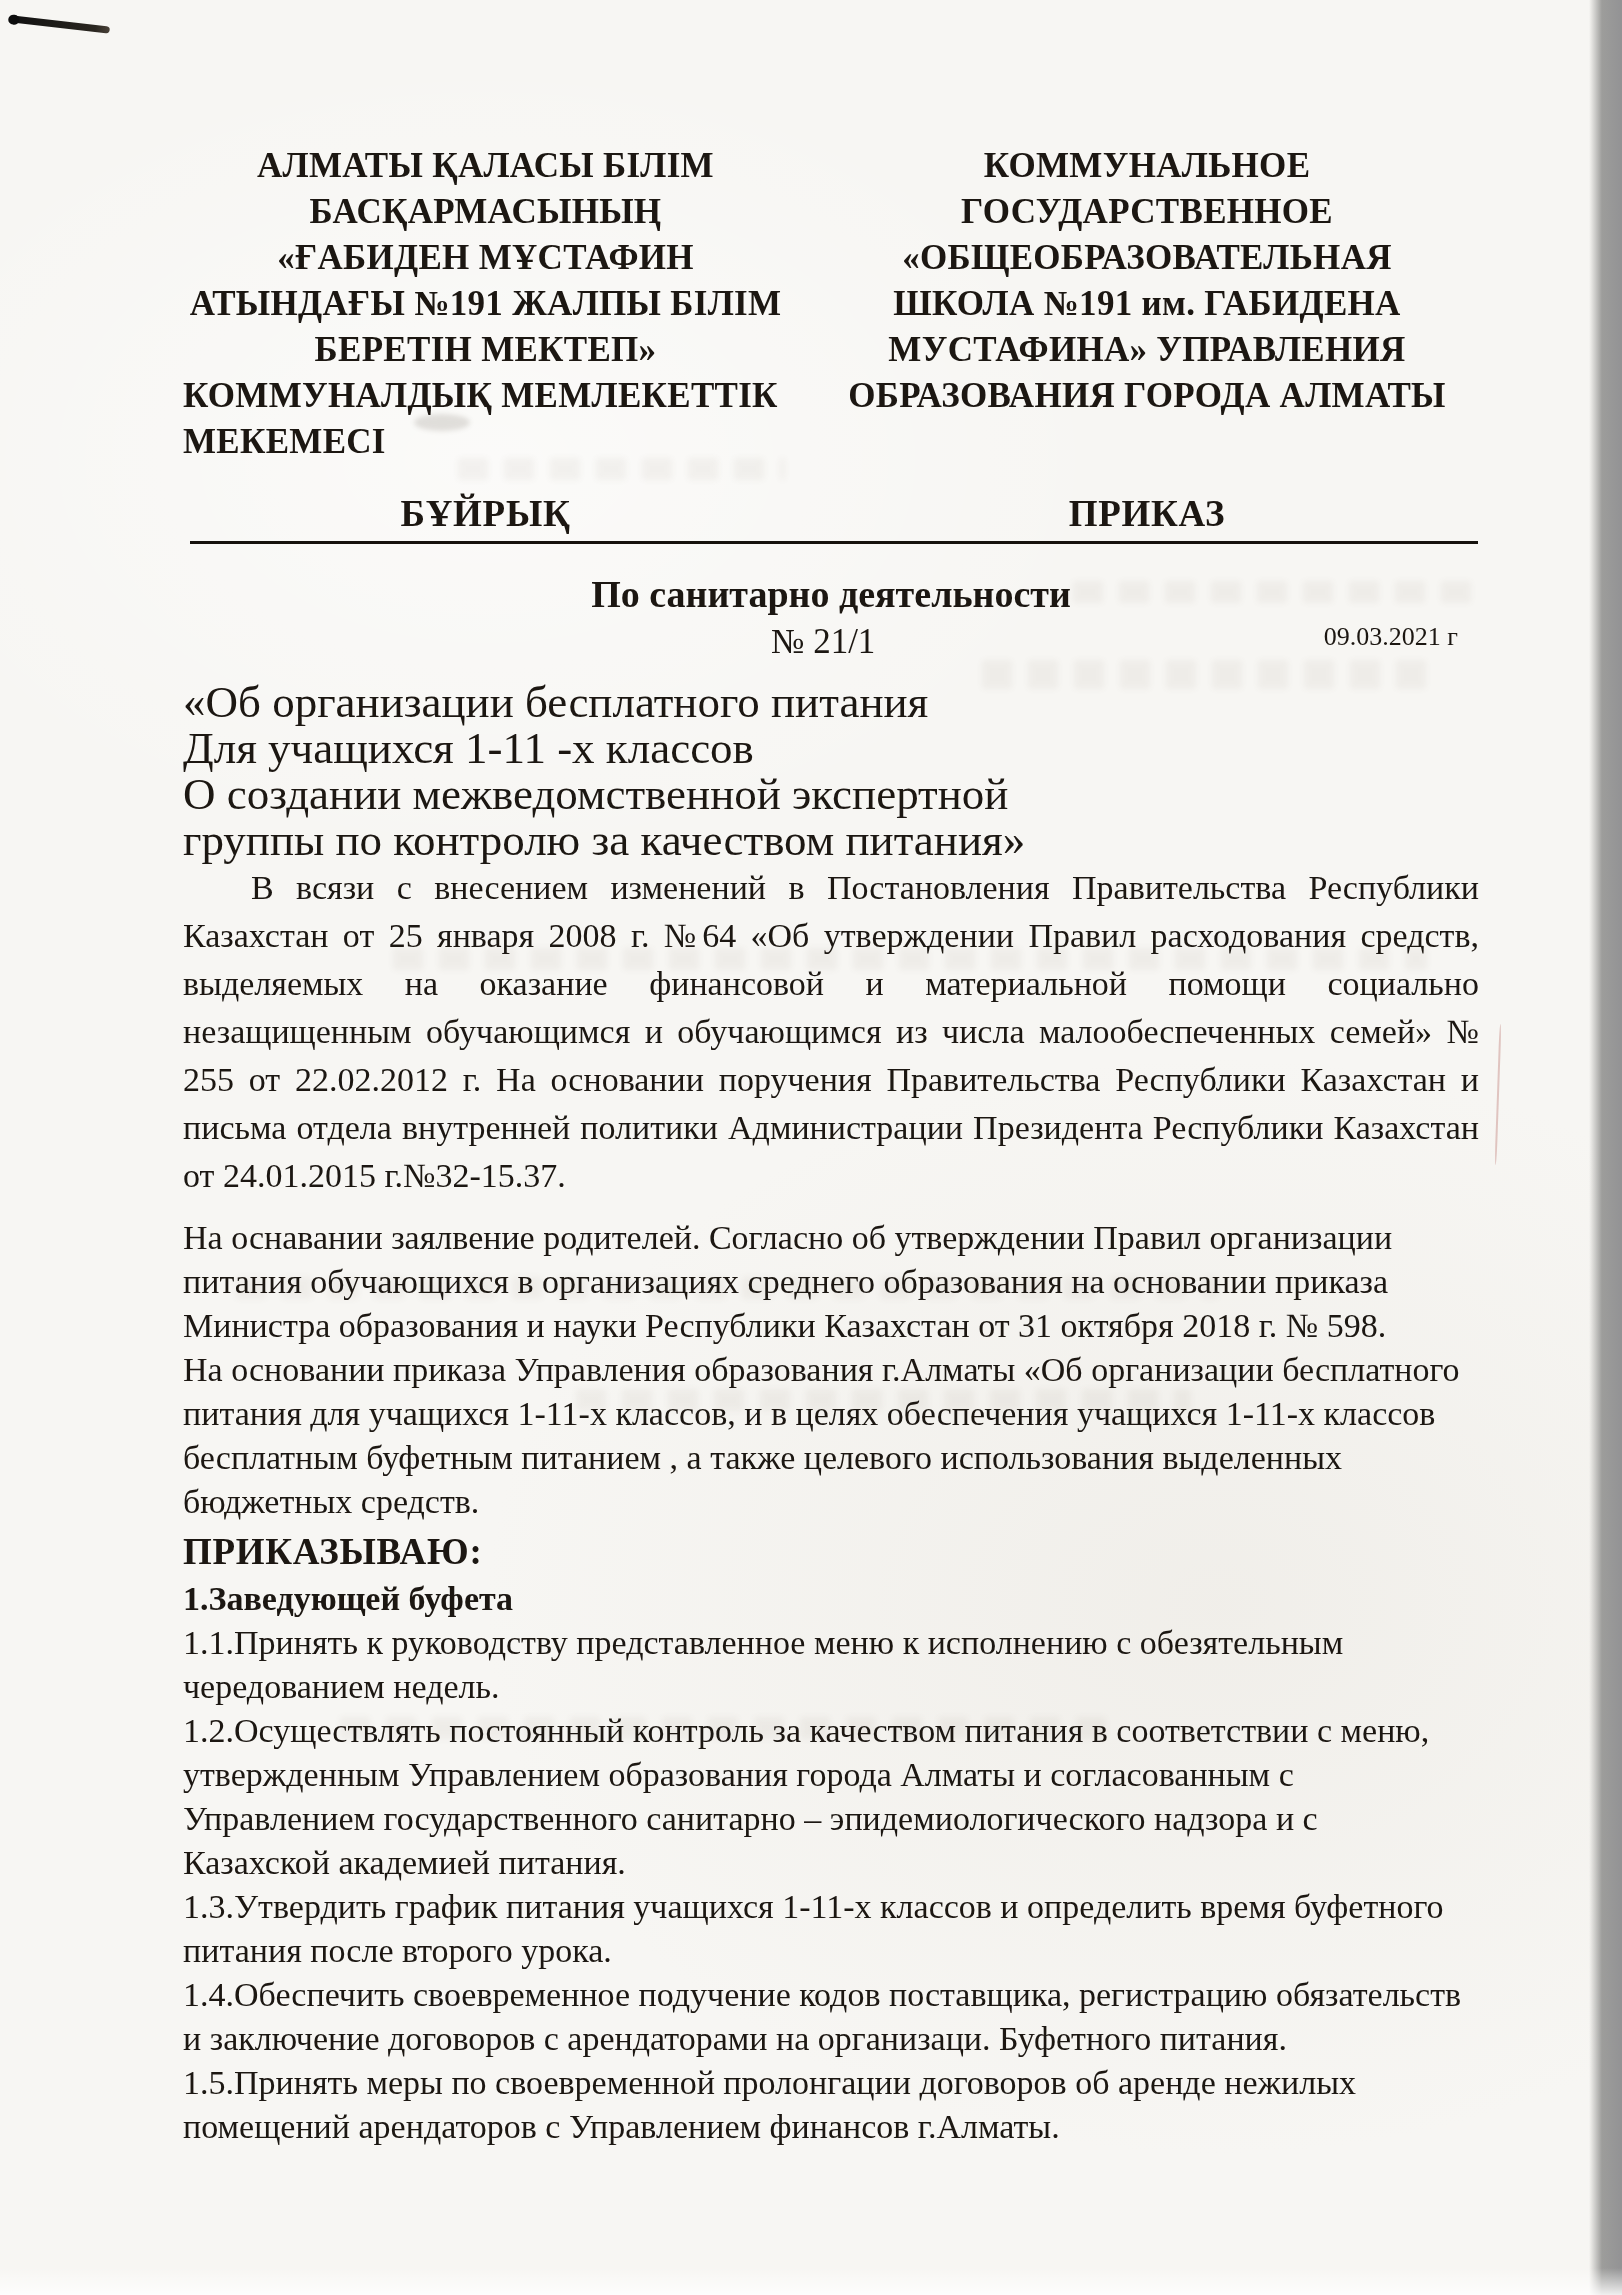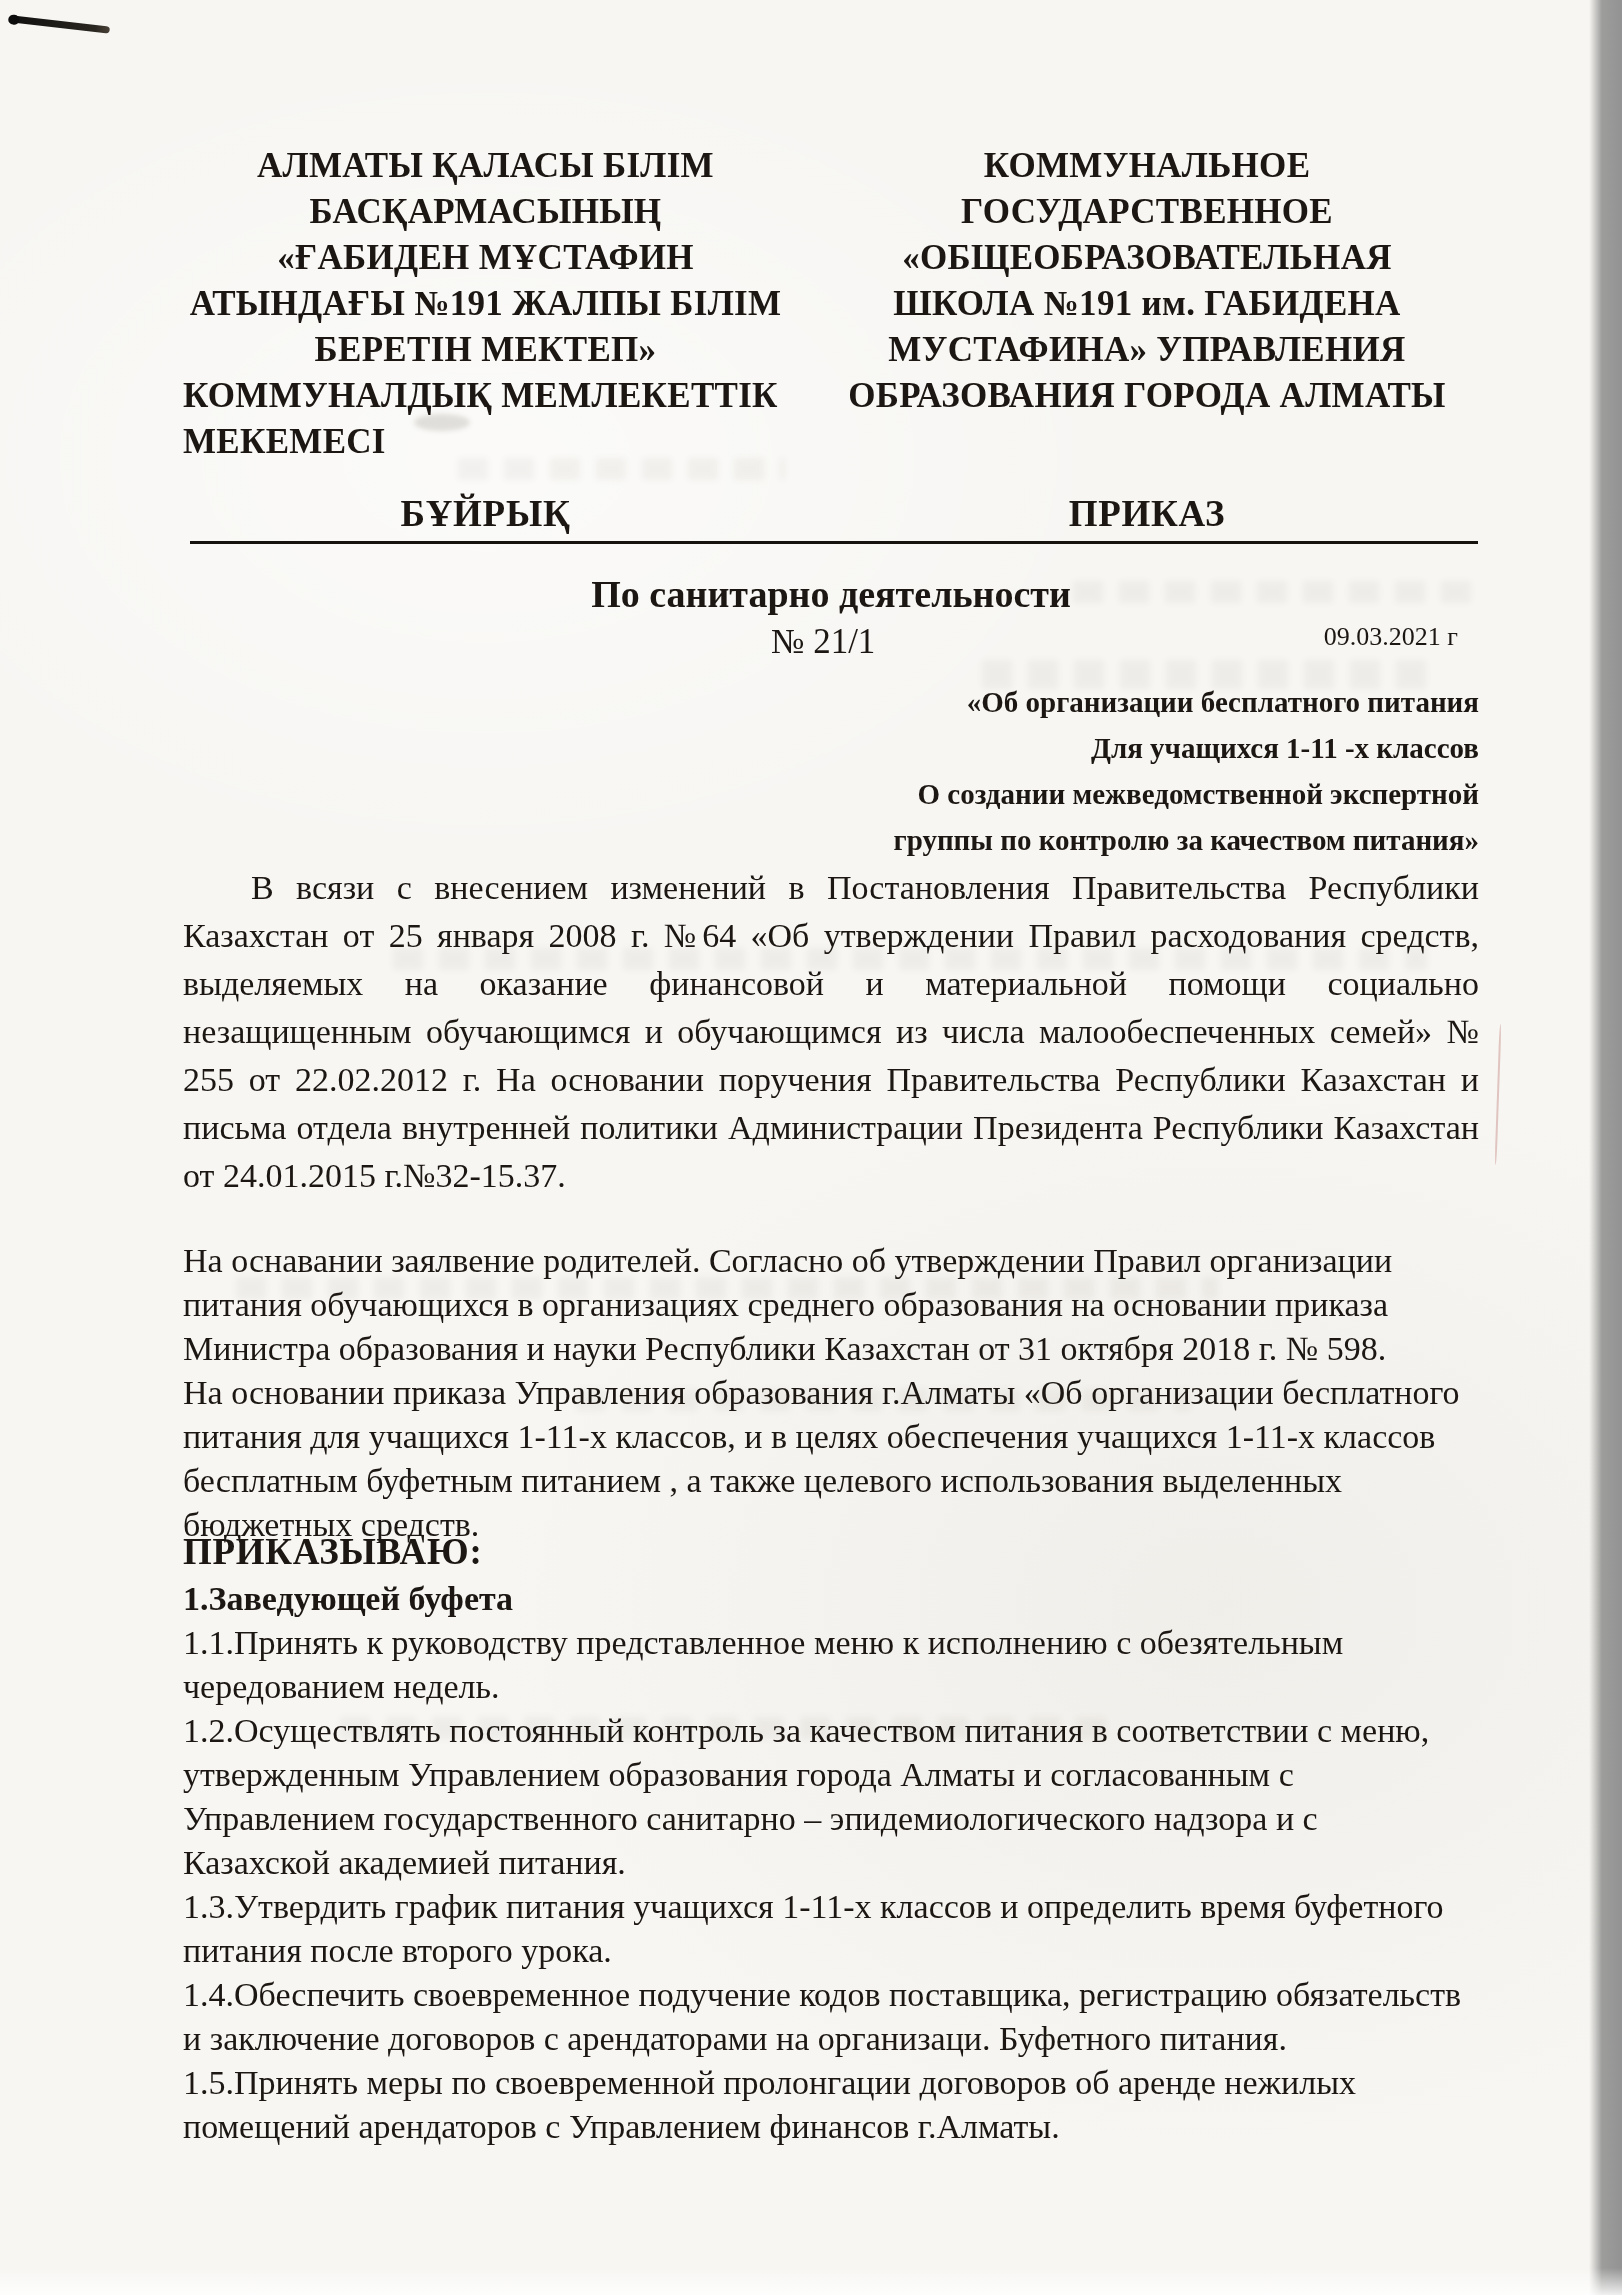--- a/index.html
+++ b/index.html
@@ -78,26 +78,26 @@
   .order-ru{width:664px;text-align:center;}
 
   .rule{position:absolute;left:190px;top:541px;width:1288px;height:3.3px;background:var(--rule);}
 
   .doc-type{top:572px;text-align:center;font-weight:bold;font-size:38px;}
 
   .num-date{top:622px;height:39px;}
   .doc-number{position:absolute;left:588px;font-size:35px;}
   .doc-date{position:absolute;right:21px;font-size:26px;}
 
-  .subject{top:679px;font-weight:bold;font-size:29px;line-height:46px;text-align:right;}
+  .subject{top:679px;font-weight:normal;font-size:45px;line-height:46px;}
   .subject-line{white-space:nowrap;}
 
   .para{font-size:34px;}
   .p1{top:864px;line-height:48px;text-align:justify;text-indent:68px;width:1296px;}
-  .p2{top:1216px;line-height:44px;width:1288px;margin-top:23px;}
+  .p2{top:1216px;line-height:44px;width:1288px;}
   .p2 .para-block{margin:0;}
 
   .prikaz-heading{top:1530px;text-align:left;font-weight:bold;font-size:37px;letter-spacing:0.7px;}
 
   .resolution{top:1577px;font-size:34px;line-height:44px;width:1288px;}
   .section-title{font-weight:bold;}
   .res-item{margin:0;}
 </style>
 </head>
 <body>

